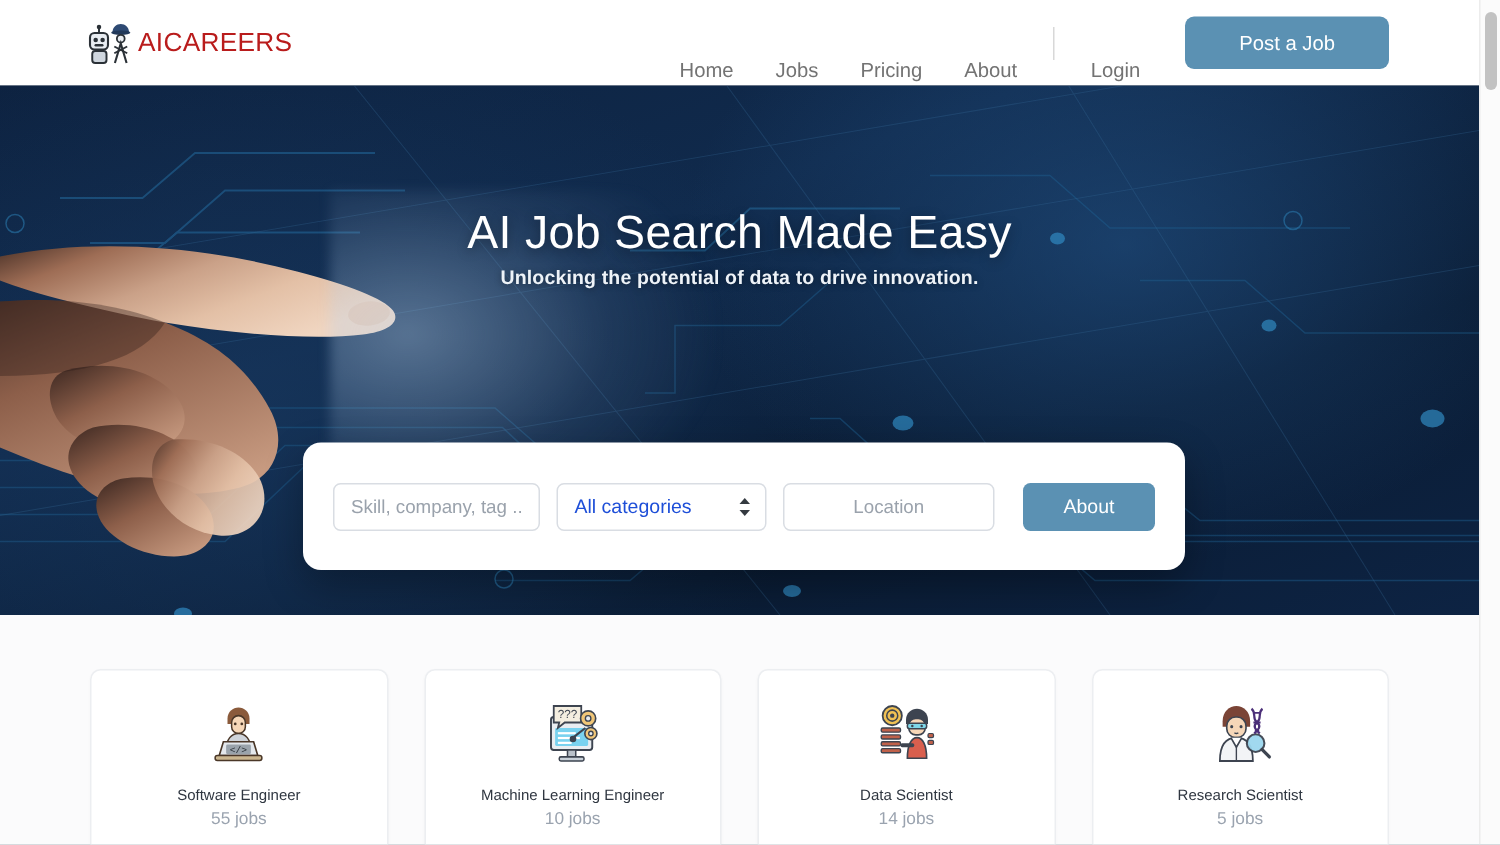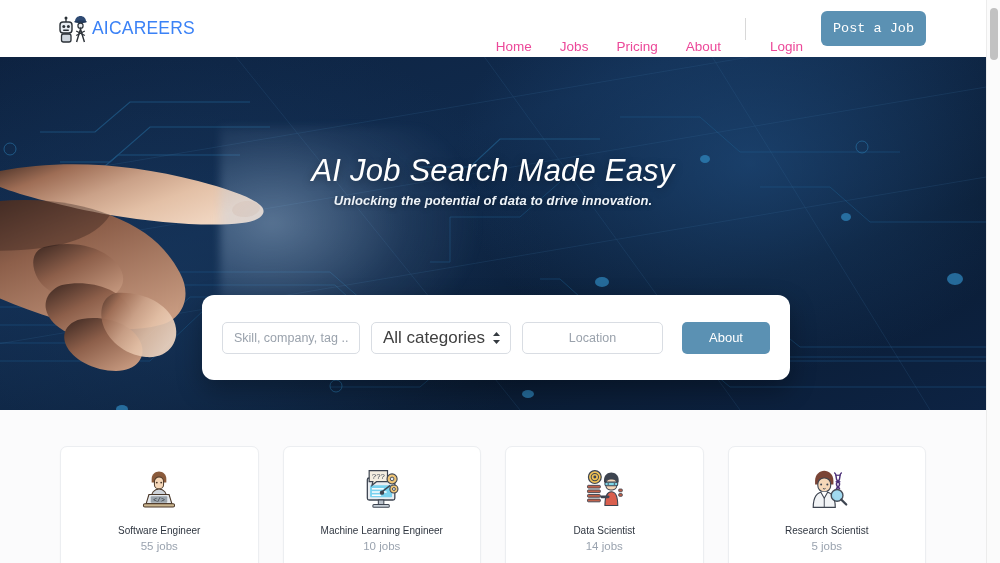--- a/index.html
+++ b/index.html
@@ -41,55 +41,55 @@
   .brand-icon {
     width: 32px;
     height: 30px;
     display: block;
     flex: none;
   }
   .brand-text {
     font-size: 17.5px;
     letter-spacing: 0.2px;
     font-weight: 400;
-    color: #3b82f6;
+    color: #b91c1c;
     font-family: "Liberation Sans", sans-serif;
   }
 
   .nav {
     margin-left: auto;
     display: flex;
     align-items: center;
     padding-right: 60px;
   }
   .nav-link {
     font-size: 13.5px;
-    color: #ec4899;
+    color: #737373;
     text-decoration: none;
     padding: 6px 14px;
     cursor: pointer;
     white-space: nowrap;
     margin-top: 36px;
   }
   .nav-divider {
     width: 1px;
     height: 22px;
     background: #d8d8d8;
     margin: 0 10px;
   }
   .btn-post {
-    margin-left: 4px;
+    margin-left: 16px;
     background: #5b91b3;
     color: #ffffff;
     font-size: 13.5px;
     border: none;
     border-radius: 6px;
-    padding: 10px 12px;
+    padding: 10px 36px;
     cursor: pointer;
-    font-family: Liberation Mono, monospace;
+    font-family: Liberation Sans, sans-serif;
     white-space: nowrap;
   }
 
   
   .hero {
     position: relative;
     height: 353px;
     width: 986px;
     overflow: hidden;
     background: #0b1f3a;
@@ -119,24 +119,23 @@
     width: 260px;
     height: 240px;
     background: radial-gradient(ellipse at 20% 40%, rgba(190,215,240,0.40), rgba(160,190,225,0.10) 45%, rgba(0,0,0,0) 72%);
     filter: blur(4px);
   }
 
   .hero-content {
     position: absolute;
     left: 0;
     right: 0;
-    top: 96px;
+    top: 80px;
     text-align: center;
     z-index: 5;
-    font-style: italic;
   }
   .hero-title {
     color: #ffffff;
     font-size: 31px;
     font-weight: 400;
     letter-spacing: 0.2px;
     text-shadow: 0 2px 8px rgba(0,0,0,0.35);
   }
   .hero-sub {
     margin-top: 4px;
@@ -177,22 +176,22 @@
   .field-skill { width: 138px; }
   .field-location { width: 141px; text-align: center; }
 
   .select-wrap { position: relative; width: 140px; height: 32px; }
   .select-box {
     width: 100%;
     height: 32px;
     border: 1px solid #d9dde3;
     border-radius: 5px;
     background: #ffffff;
-    font-size: 17px;
-    color: #404040;
+    font-size: 13px;
+    color: #1d4ed8;
     padding: 0 11px;
     display: flex;
     align-items: center;
     cursor: pointer;
     font-family: "Liberation Sans", sans-serif;
   }
   .select-chevrons {
     position: absolute;
     right: 10px;
     top: 50%;

